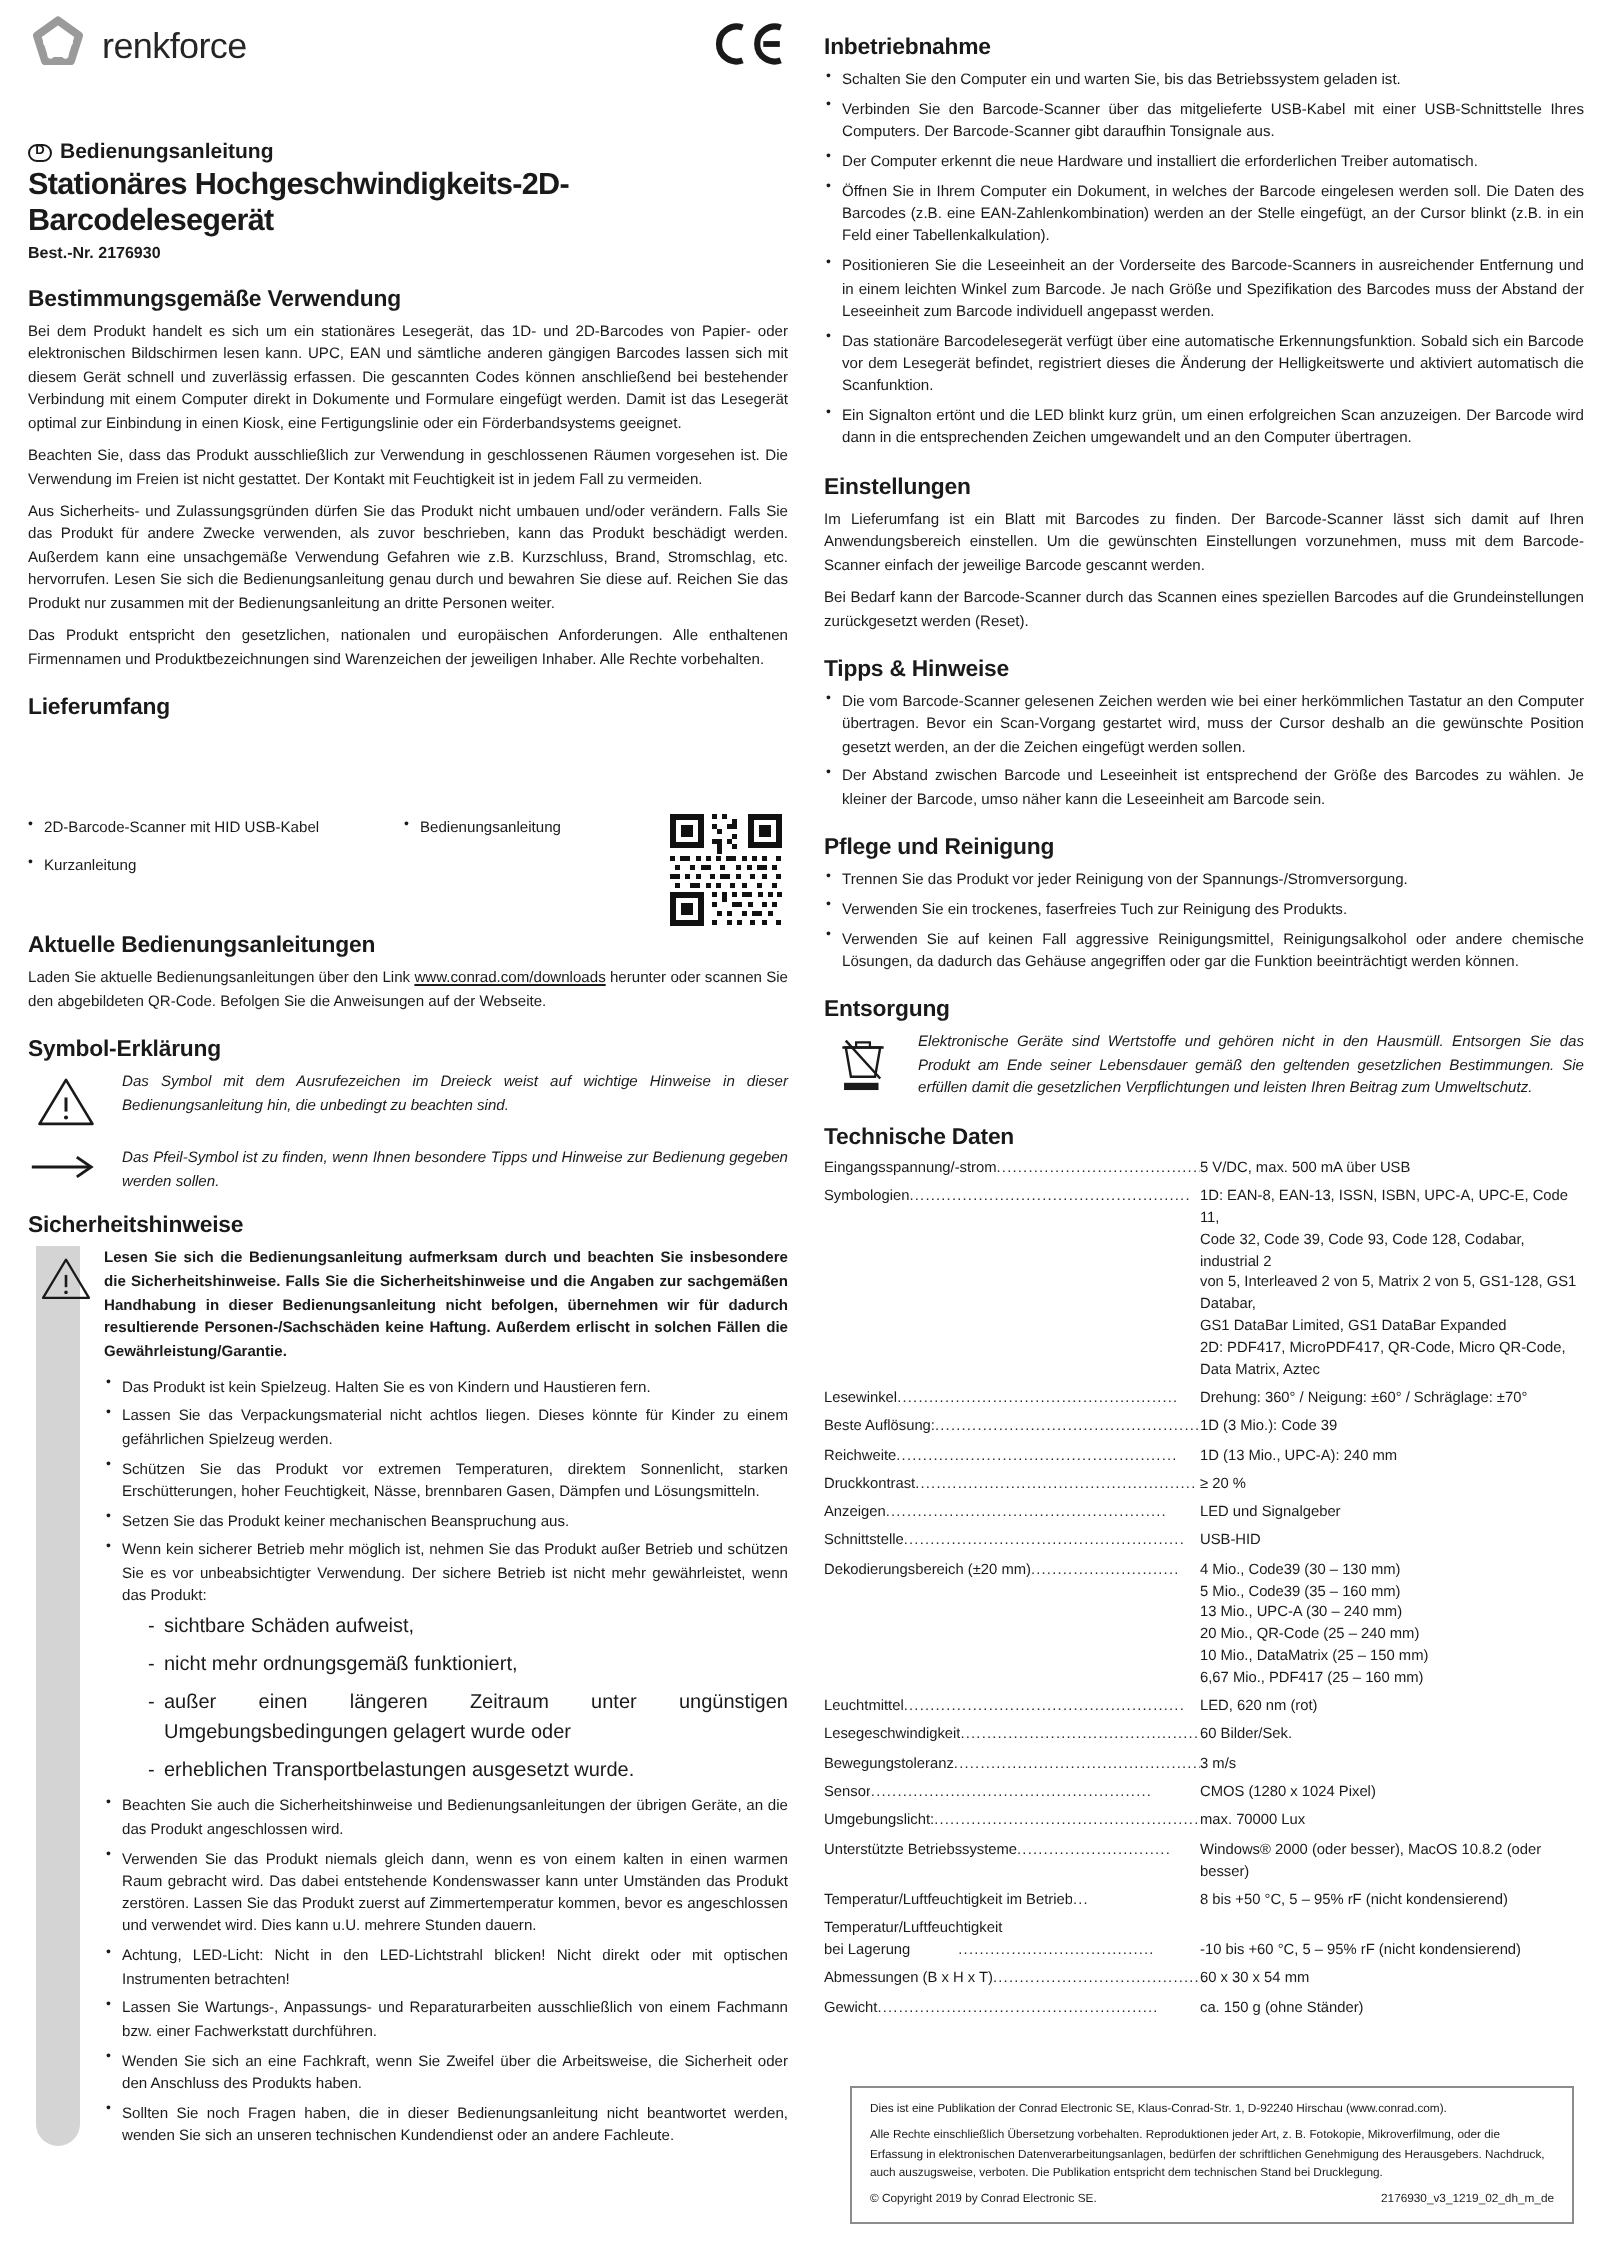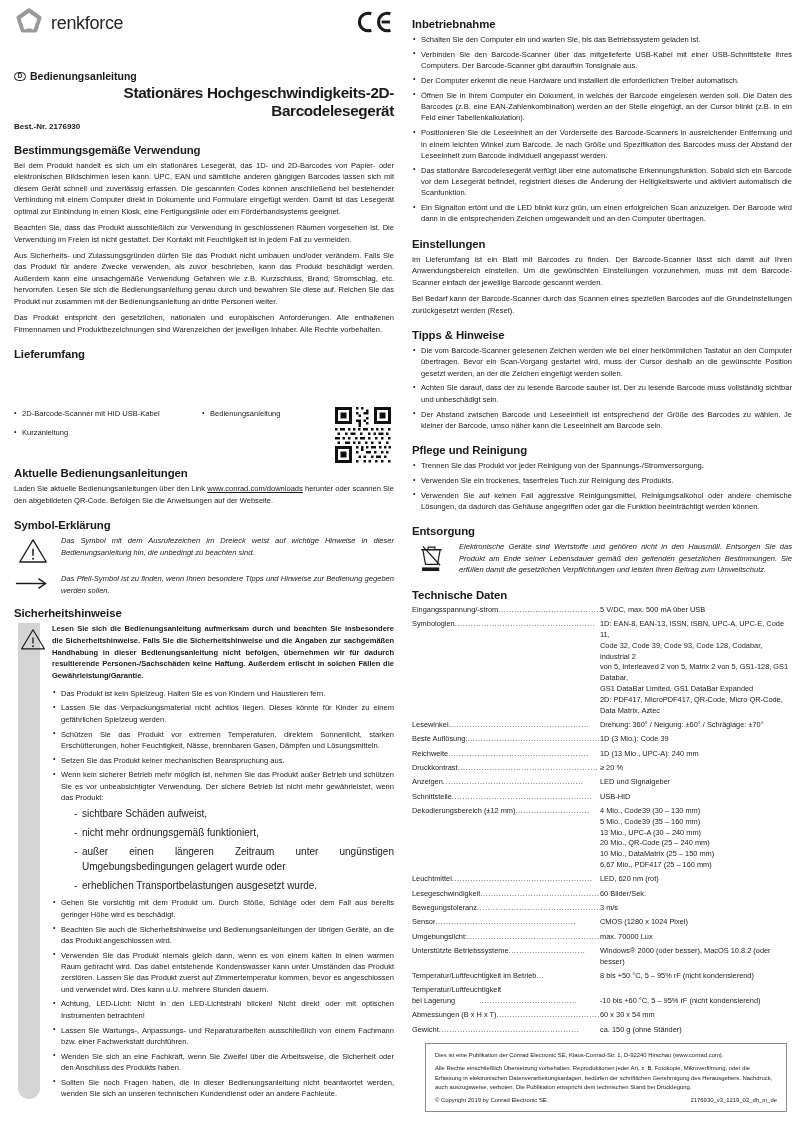--- a/index.html
+++ b/index.html
@@ -34,21 +34,21 @@
     display: flex; align-items: center; gap: 4px;
     font-size: 10.5px; font-weight: bold; margin-top: 22px;
   }
   .flagbadge {
     display: inline-flex; align-items: center; justify-content: center;
     width: 12px; height: 9px; border: 1px solid #1a1a1a; border-radius: 5px;
     font-size: 6.5px; font-weight: bold; line-height: 1;
   }
   h1.doctitle {
     font-size: 15.3px; font-weight: bold; line-height: 1.2;
-    margin: 2px 0 1px 0; letter-spacing: -0.35px; text-align: right;
+    margin: 2px 0 1px 0; letter-spacing: -0.35px;
   }
   .ordernum { font-size: 8px; font-weight: bold; }
 
   
   h2 {
     font-size: 11.4px; font-weight: bold; margin: 13px 0 4px 0;
     letter-spacing: -0.1px;
   }
   h2.tight { margin-top: 11px; }
   p.body {
@@ -311,21 +311,20 @@
         <li>Setzen Sie das Produkt keiner mechanischen Beanspruchung aus.</li>
         <li>
           <span>Wenn kein sicherer Betrieb mehr möglich ist, nehmen Sie das Produkt außer Betrieb und schützen Sie es vor unbeabsichtigter Verwendung. Der sichere Betrieb ist nicht mehr gewährleistet, wenn das Produkt:</span>
           <ul class="dashes">
             <li>sichtbare Schäden aufweist,</li>
             <li>nicht mehr ordnungsgemäß funktioniert,</li>
             <li>außer einen längeren Zeitraum unter ungünstigen Umgebungsbedingungen gelagert wurde oder</li>
             <li>erheblichen Transportbelastungen ausgesetzt wurde.</li>
           </ul>
         </li>
-        <li>Gehen Sie vorsichtig mit dem Produkt um. Durch Stöße, Schläge oder dem Fall aus bereits geringer Höhe wird es beschädigt.</li>
         <li>Beachten Sie auch die Sicherheitshinweise und Bedienungsanleitungen der übrigen Geräte, an die das Produkt angeschlossen wird.</li>
         <li>Verwenden Sie das Produkt niemals gleich dann, wenn es von einem kalten in einen warmen Raum gebracht wird. Das dabei entstehende Kondenswasser kann unter Umständen das Produkt zerstören. Lassen Sie das Produkt zuerst auf Zimmertemperatur kommen, bevor es angeschlossen und verwendet wird. Dies kann u.U. mehrere Stunden dauern.</li>
         <li>Achtung, LED-Licht: Nicht in den LED-Lichtstrahl blicken! Nicht direkt oder mit optischen Instrumenten betrachten!</li>
         <li>Lassen Sie Wartungs-, Anpassungs- und Reparaturarbeiten ausschließlich von einem Fachmann bzw. einer Fachwerkstatt durchführen.</li>
         <li>Wenden Sie sich an eine Fachkraft, wenn Sie Zweifel über die Arbeitsweise, die Sicherheit oder den Anschluss des Produkts haben.</li>
         <li>Sollten Sie noch Fragen haben, die in dieser Bedienungsanleitung nicht beantwortet werden, wenden Sie sich an unseren technischen Kundendienst oder an andere Fachleute.</li>
       </ul>
     </div>
   </div>
 
@@ -342,21 +341,20 @@
       <li>Ein Signalton ertönt und die LED blinkt kurz grün, um einen erfolgreichen Scan anzuzeigen. Der Barcode wird dann in die entsprechenden Zeichen umgewandelt und an den Computer übertragen.</li>
     </ul>
 
     <h2>Einstellungen</h2>
     <p class="body">Im Lieferumfang ist ein Blatt mit Barcodes zu finden. Der Barcode-Scanner lässt sich damit auf Ihren Anwendungsbereich einstellen. Um die gewünschten Einstellungen vorzunehmen, muss mit dem Barcode-Scanner einfach der jeweilige Barcode gescannt werden.</p>
     <p class="body">Bei Bedarf kann der Barcode-Scanner durch das Scannen eines speziellen Barcodes auf die Grundeinstellungen zurückgesetzt werden (Reset).</p>
 
     <h2>Tipps &amp; Hinweise</h2>
     <ul class="bullets">
       <li>Die vom Barcode-Scanner gelesenen Zeichen werden wie bei einer herkömmlichen Tastatur an den Computer übertragen. Bevor ein Scan-Vorgang gestartet wird, muss der Cursor deshalb an die gewünschte Position gesetzt werden, an der die Zeichen eingefügt werden sollen.</li>
-      <li>Achten Sie darauf, dass der zu lesende Barcode sauber ist. Der zu lesende Barcode muss vollständig sichtbar und unbeschädigt sein.</li>
       <li>Der Abstand zwischen Barcode und Leseeinheit ist entsprechend der Größe des Barcodes zu wählen. Je kleiner der Barcode, umso näher kann die Leseeinheit am Barcode sein.</li>
     </ul>
 
     <h2>Pflege und Reinigung</h2>
     <ul class="bullets">
       <li>Trennen Sie das Produkt vor jeder Reinigung von der Spannungs-/Stromversorgung.</li>
       <li>Verwenden Sie ein trockenes, faserfreies Tuch zur Reinigung des Produkts.</li>
       <li>Verwenden Sie auf keinen Fall aggressive Reinigungsmittel, Reinigungsalkohol oder andere chemische Lösungen, da dadurch das Gehäuse angegriffen oder gar die Funktion beeinträchtigt werden können.</li>
     </ul>
 
@@ -440,21 +438,21 @@
 
       <div class="spec-row">
         <span class="spec-label">Schnittstelle </span>
         <span class="spec-leader">.....................................................</span>
         <span class="spec-value">
             <span class="vline">USB-HID</span>
           </span>
       </div>
 
       <div class="spec-row">
-        <span class="spec-label">Dekodierungsbereich (±12 mm)</span>
+        <span class="spec-label">Dekodierungsbereich (±20 mm)</span>
         <span class="spec-leader">............................</span>
         <span class="spec-value">
           <span class="vline">4 Mio., Code39 (30 – 130 mm)</span>
           <span class="vline">5 Mio., Code39 (35 – 160 mm)</span>
           <span class="vline">13 Mio., UPC-A (30 – 240 mm)</span>
           <span class="vline">20 Mio., QR-Code (25 – 240 mm)</span>
           <span class="vline">10 Mio., DataMatrix (25 – 150 mm)</span>
           <span class="vline">6,67 Mio., PDF417 (25 – 160 mm)</span>
         </span>
       </div>

